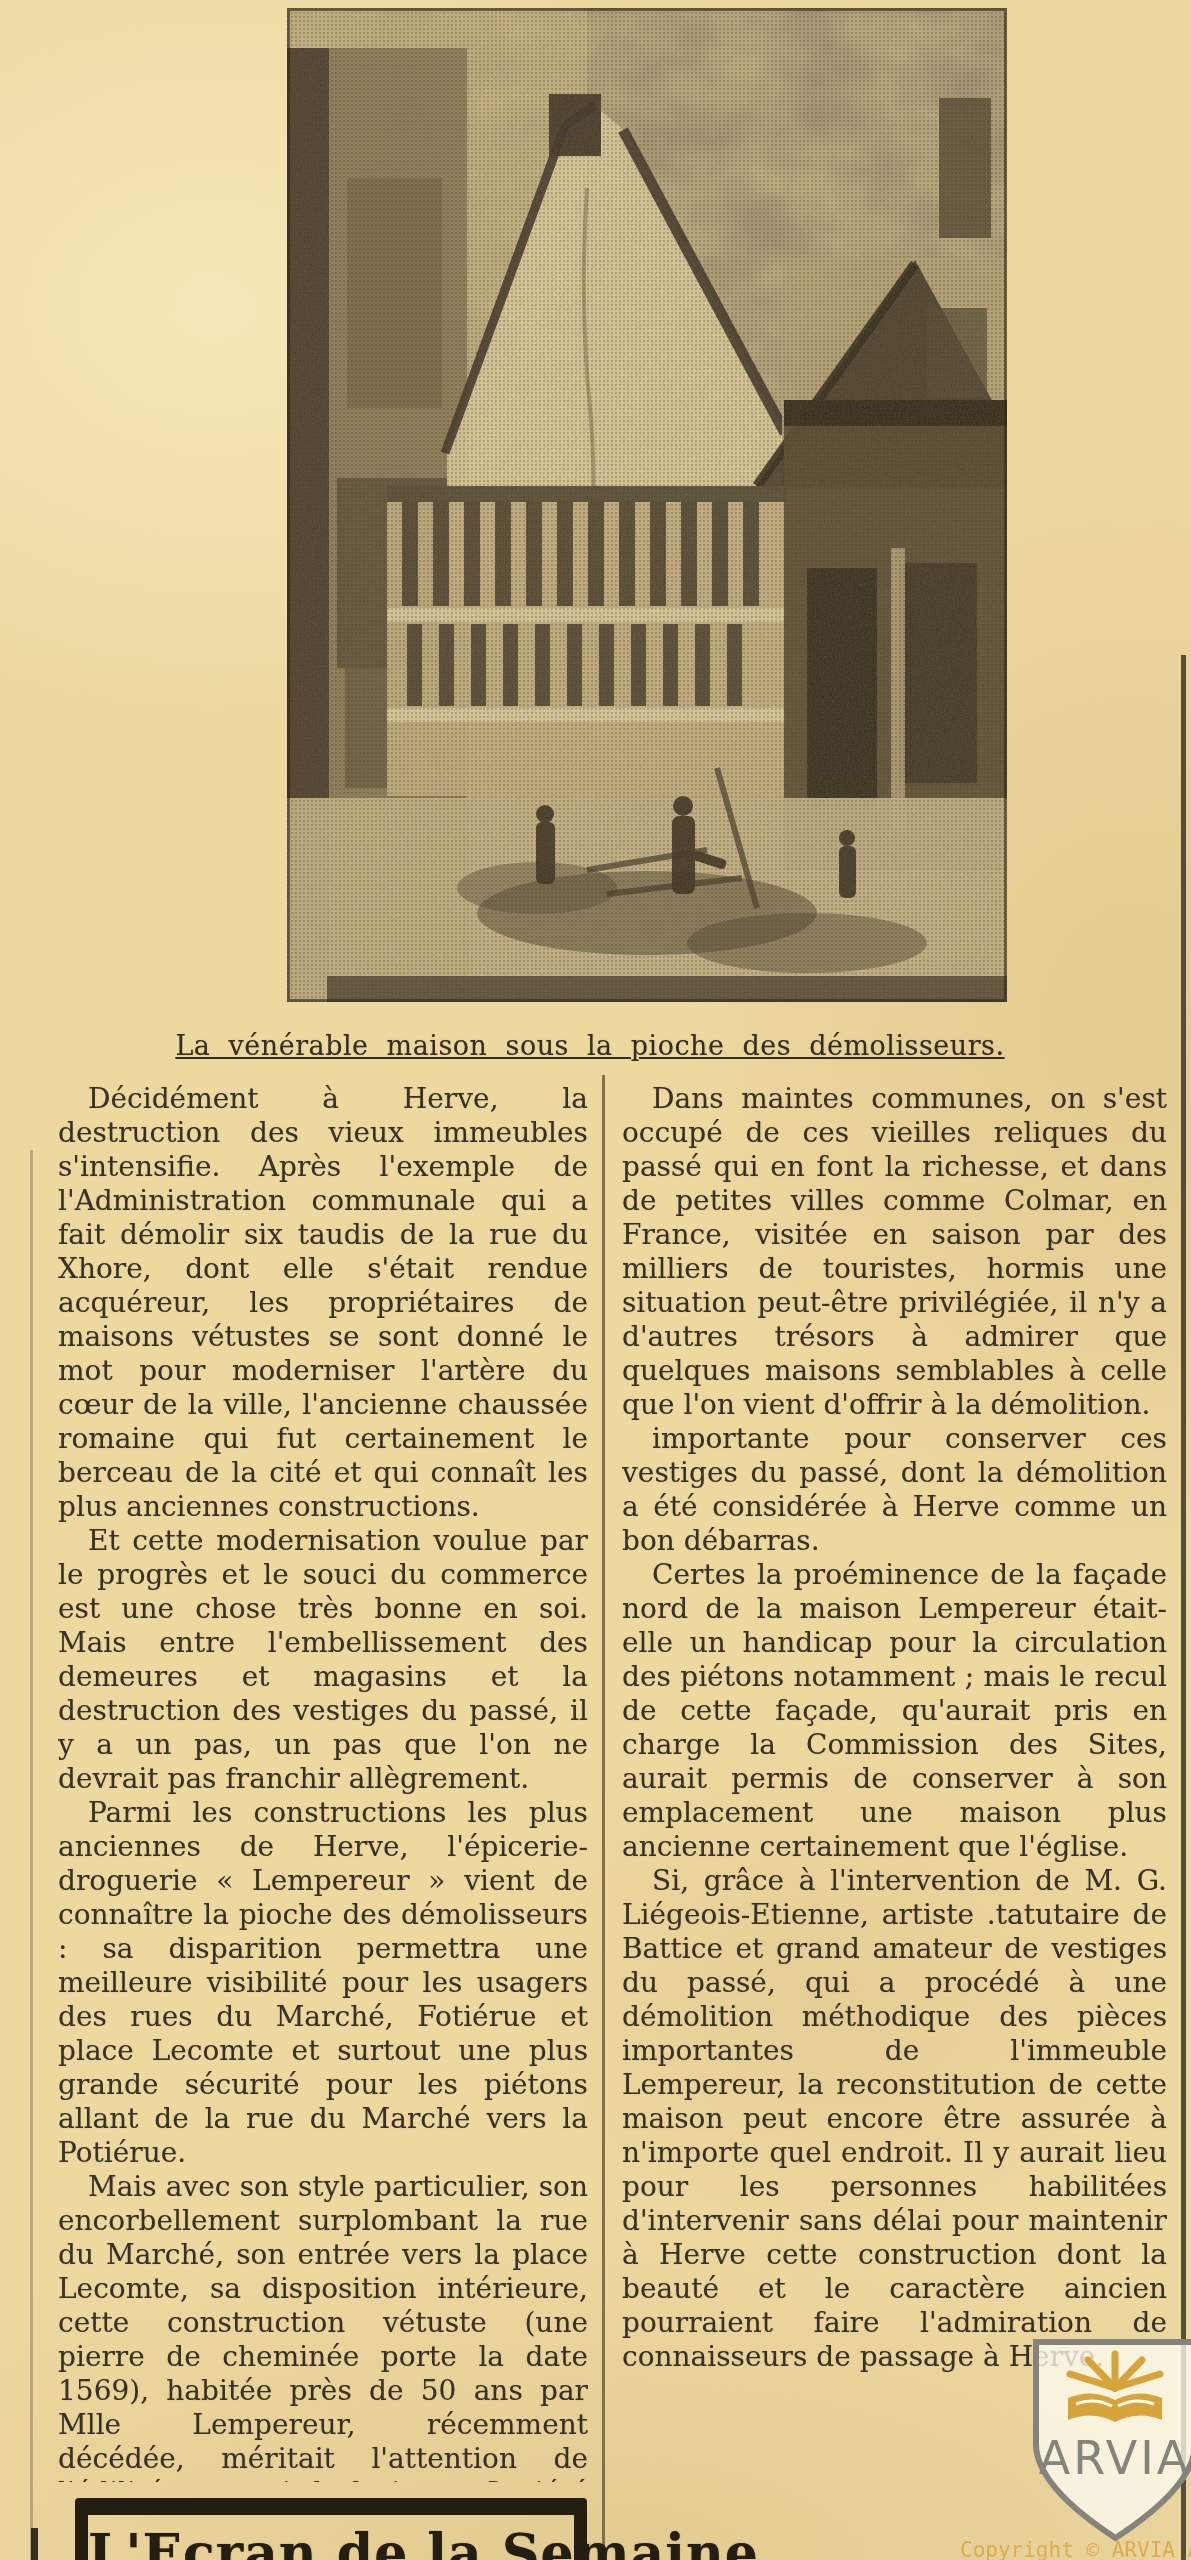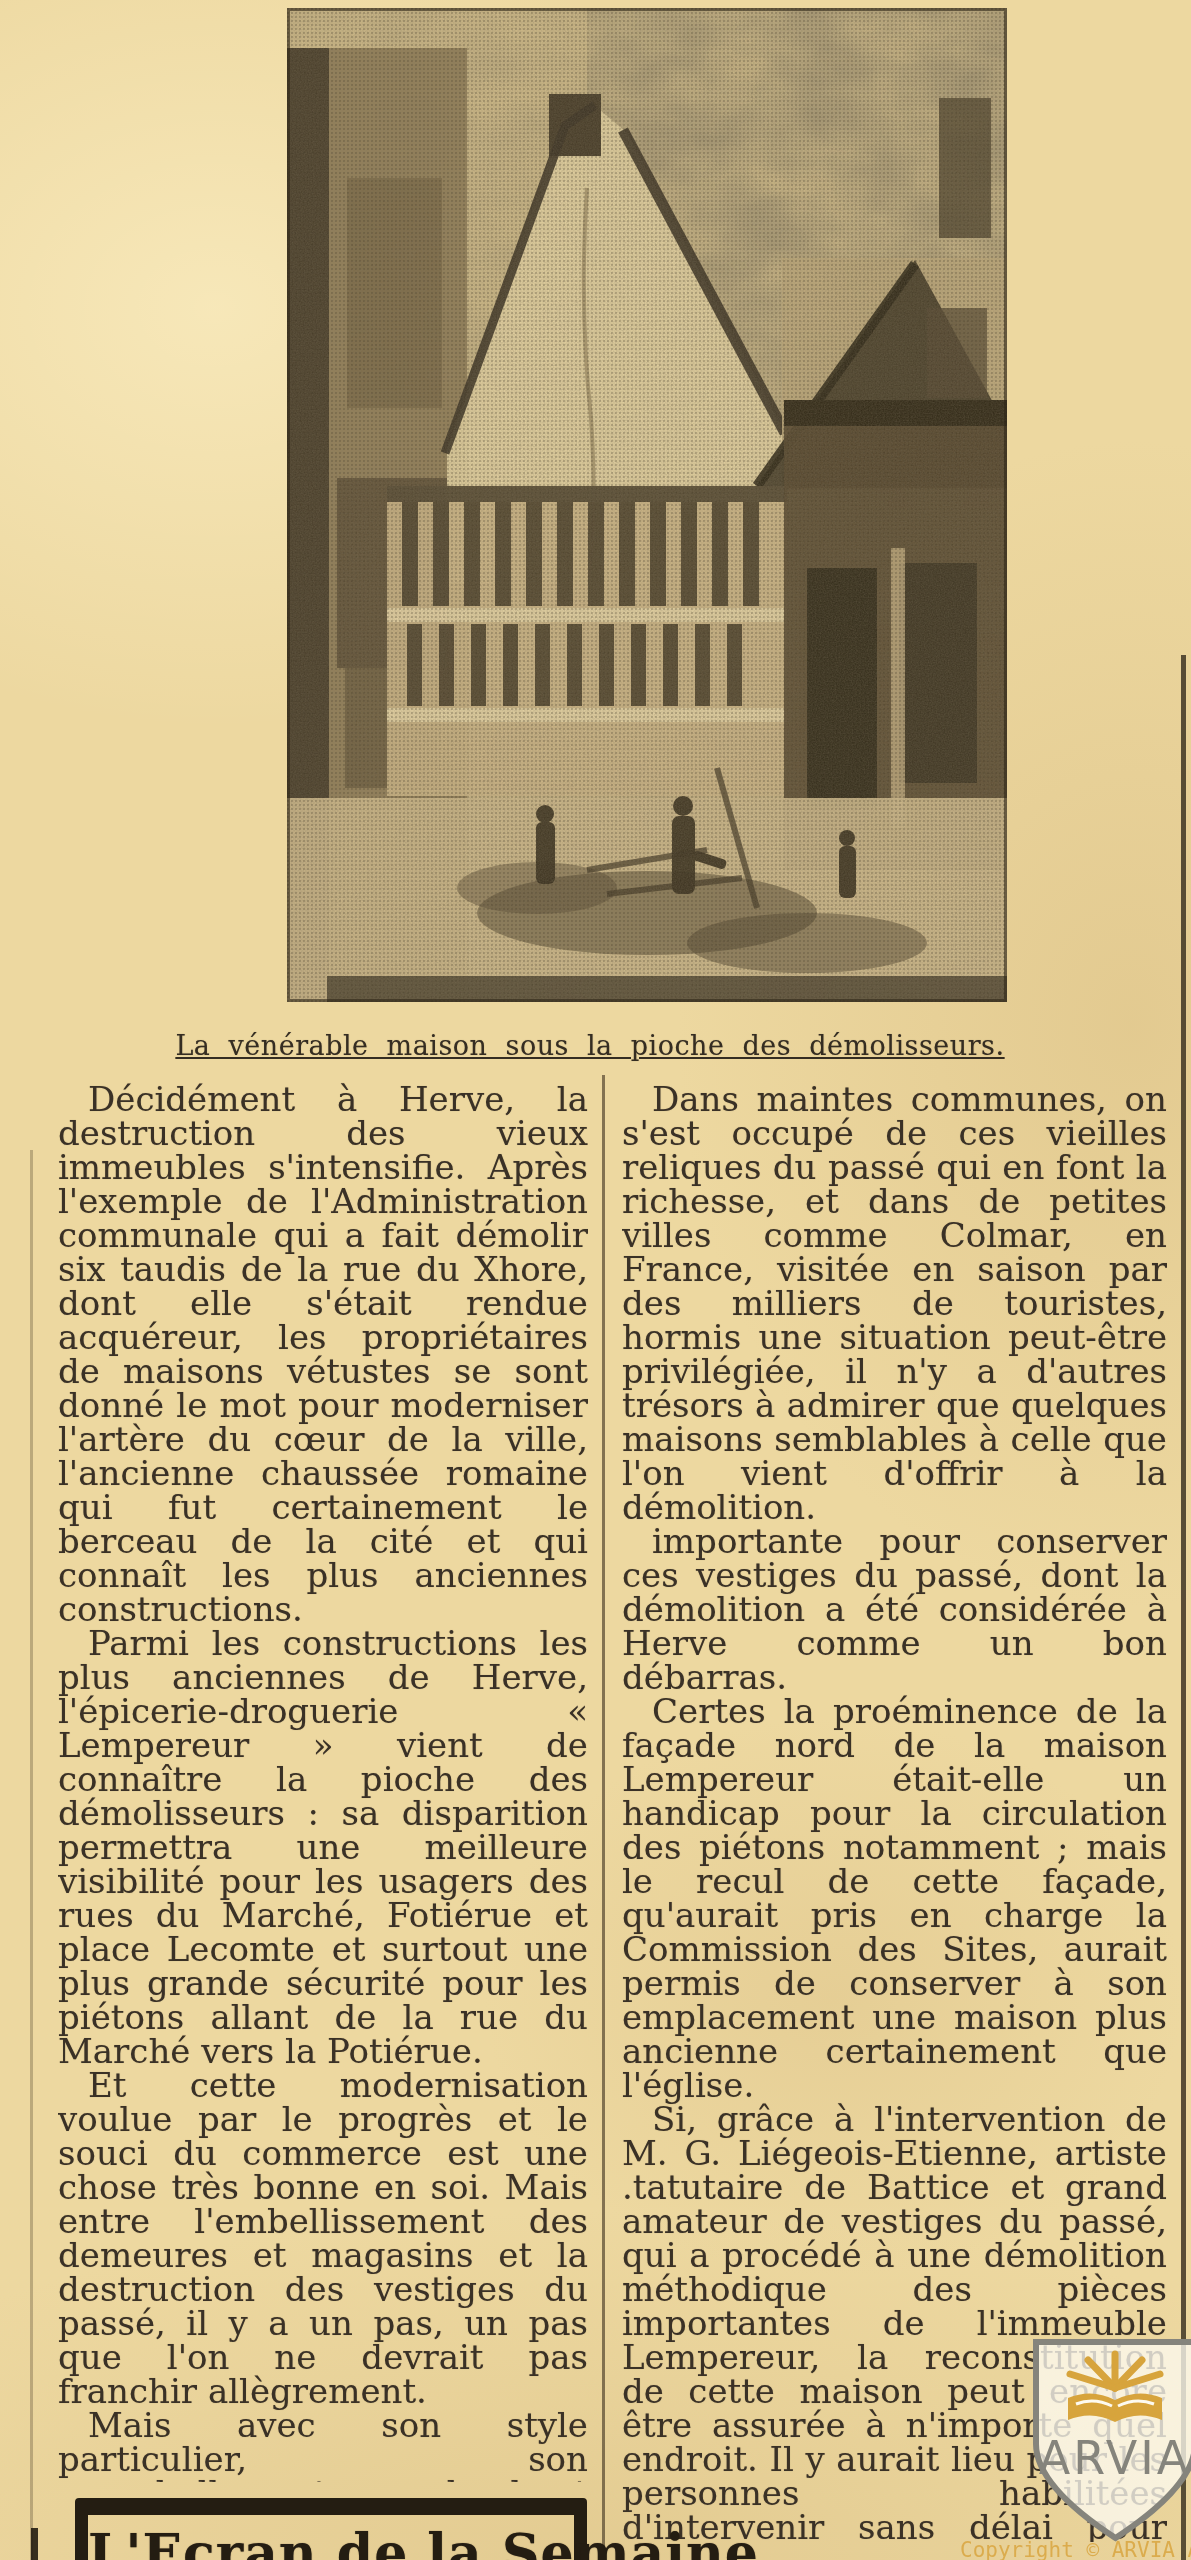--- a/index.html
+++ b/index.html
@@ -22,21 +22,21 @@
   }
   .caption{
     position:absolute;left:160px;top:1030px;width:860px;
     font-size:27px;letter-spacing:.5px;word-spacing:9px;
     text-align:center;color:#352d22;
     text-shadow:0 0 1px rgba(53,45,34,.35);
     text-decoration:underline;
   }
   .col{
     position:absolute;top:1082px;
-    font-size:34px;line-height:34px;
+    font-size:28px;line-height:34px;
     text-align:justify;
     color:#3a3126;
     text-shadow:0 0 1px rgba(58,49,38,.30);
     overflow:hidden;
   }
   .col p{margin:0;text-indent:30px;}
   #col1{left:58px;width:530px;height:1400px;}
   #col2{left:622px;width:545px;height:1460px;}
   .vrule{position:absolute;background:#4a3c27;}
   #divider{left:602px;top:1075px;width:3px;height:1485px;opacity:.65;}
@@ -183,22 +183,22 @@
 
   <div class="caption">La vénérable maison sous la pioche des démolisseurs.</div>
 
   <div class="vrule" id="divider"></div>
   <div class="vrule" id="right-rule"></div>
   <div class="vrule" id="left-rule"></div>
   <div class="vrule" id="left-stub"></div>
 
   <div class="col" id="col1">
     <p>Décidément à Herve, la destruction des vieux immeubles s'intensifie. Après l'exemple de l'Administration communale qui a fait démolir six taudis de la rue du Xhore, dont elle s'était rendue acquéreur, les propriétaires de maisons vétustes se sont donné le mot pour moderniser l'artère du cœur de la ville, l'ancienne chaussée romaine qui fut certainement le berceau de la cité et qui connaît les plus anciennes constructions.</p>
+    <p>Et cette modernisation voulue par le progrès et le souci du commerce est une chose très bonne en soi. Mais entre l'embellissement des demeures et magasins et la destruction des vestiges du passé, il y a un pas, un pas que l'on ne devrait pas franchir allègrement.</p>
     <p>Parmi les constructions les plus anciennes de Herve, l'épicerie-droguerie « Lempereur » vient de connaître la pioche des démolisseurs : sa disparition permettra une meilleure visibilité pour les usagers des rues du Marché, Fotiérue et place Lecomte et surtout une plus grande sécurité pour les piétons allant de la rue du Marché vers la Potiérue.</p>
-    <p>Et cette modernisation voulue par le progrès et le souci du commerce est une chose très bonne en soi. Mais entre l'embellissement des demeures et magasins et la destruction des vestiges du passé, il y a un pas, un pas que l'on ne devrait pas franchir allègrement.</p>
     <p>Mais avec son style particulier, son encorbellement surplombant la rue du Marché, son entrée vers la place Lecomte, sa disposition intérieure, cette construction vétuste (une pierre de cheminée porte la date 1569), habitée près de 50 ans par Mlle Lempereur, récemment décédée, méritait l'attention de l'édilité et aussi de la jeune Société d'Histoire et d'Archéologie qui, ensemble auraient pu alerter la Commission des Sites et Monuments. Sans doute cette dernière ne se serait pas fait défaut d'apporter une intervention financière et technique très</p>
   </div>
 
   <div class="col" id="col2">
     <p>Dans maintes communes, on s'est occupé de ces vieilles reliques du passé qui en font la richesse, et dans de petites villes comme Colmar, en France, visitée en saison par des milliers de touristes, hormis une situation peut-être privilégiée, il n'y a d'autres trésors à admirer que quelques maisons semblables à celle que l'on vient d'offrir à la démolition.</p>
     <p>importante pour conserver ces vestiges du passé, dont la démolition a été considérée à Herve comme un bon débarras.</p>
     <p>Certes la proéminence de la façade nord de la maison Lempereur était-elle un handicap pour la circulation des piétons notamment ; mais le recul de cette façade, qu'aurait pris en charge la Commission des Sites, aurait permis de conserver à son emplacement une maison plus ancienne certainement que l'église.</p>
     <p>Si, grâce à l'intervention de M. G. Liégeois-Etienne, artiste .tatutaire de Battice et grand amateur de vestiges du passé, qui a procédé à une démolition méthodique des pièces importantes de l'immeuble Lempereur, la reconstitution de cette maison peut encore être assurée à n'importe quel endroit. Il y aurait lieu pour les personnes habilitées d'intervenir sans délai pour maintenir à Herve cette construction dont la beauté et le caractère aincien pourraient faire l'admiration de connaisseurs de passage à Herve.</p>
 
   </div>

